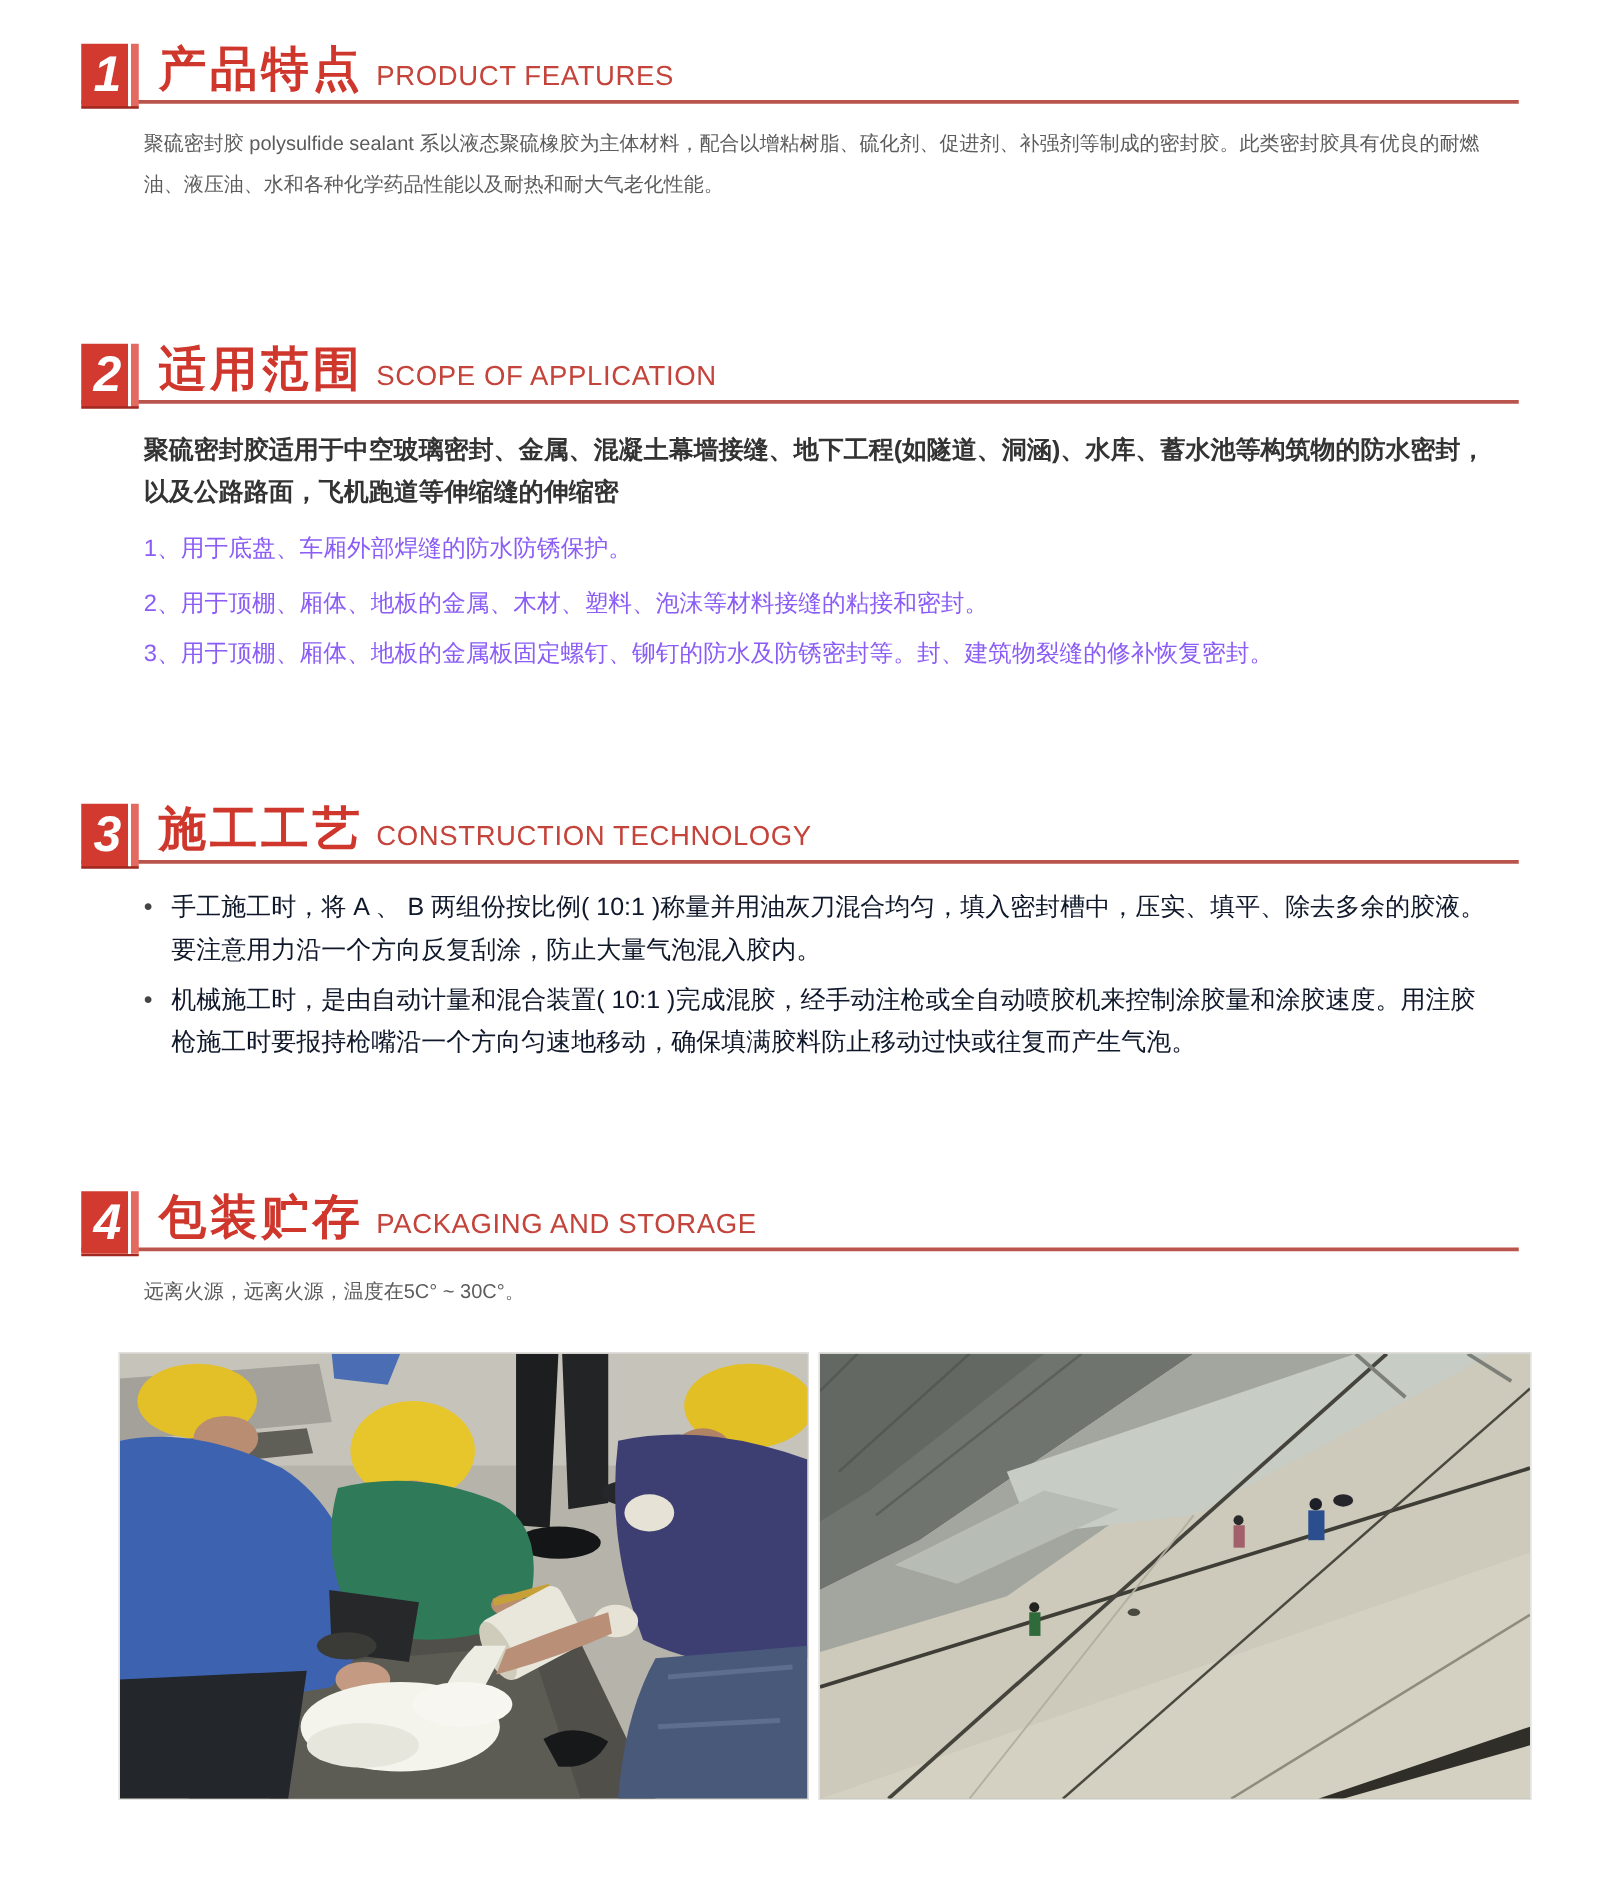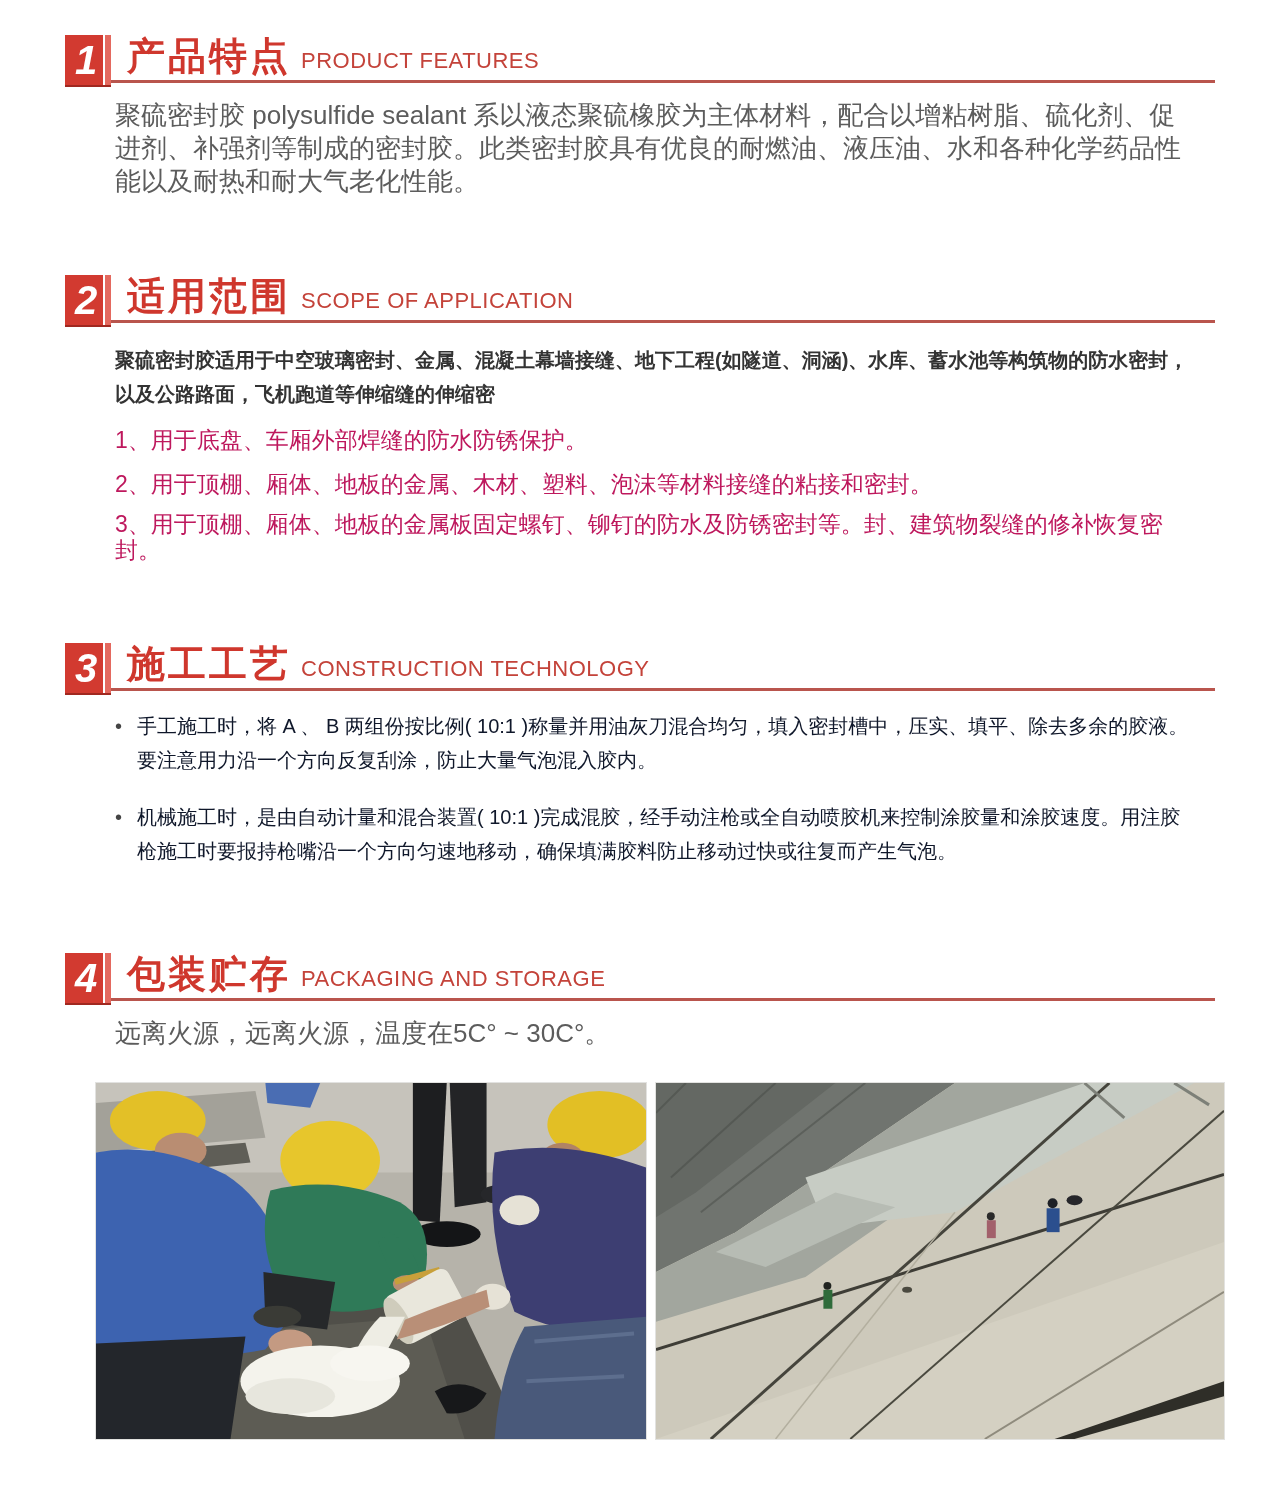--- a/index.html
+++ b/index.html
@@ -50,48 +50,48 @@
   .title-en {
     margin: 0 0 6px 10px;
     font-size: 22px;
     font-weight: normal;
     color: #c4433a;
     letter-spacing: 0.5px;
   }
   .sec-body { margin-left: 50px; margin-right: 20px; }
   .para {
     margin: 16px 0 0 0;
-    font-size: 26px;
+    font-size: 16px;
     line-height: 33px;
     color: #5c5c5c;
   }
   .intro {
     margin: 20px 0 4px 0;
     font-size: 20px;
     line-height: 34px;
     color: #333333;
     font-weight: bold;
   }
   .num-list { margin: 16px 0 0 0; padding: 0; list-style: none; }
   .num-list li {
-    font-size: 23px;
-    color: #be185d;
+    font-size: 19px;
+    color: #8b5cf6;
     line-height: 26px;
   }
   .num-list li + li { margin-top: 14px; }
   .num-list li:nth-child(2) { margin-top: 18px; }
   .bullet-list { margin: 18px 0 0 0; padding: 0; list-style: none; }
   .bullet-list li {
     position: relative;
     padding-left: 22px;
     font-size: 20px;
     line-height: 34px;
     color: #0f172a;
   }
-  .bullet-list li + li { margin-top: 23px; }
+  .bullet-list li + li { margin-top: 6px; }
   .bullet-list li::before {
     content: "•";
     position: absolute;
     left: 0;
     top: 0;
     color: #444444;
     font-size: 20px;
   }
   .photos-row {
     position: absolute;

